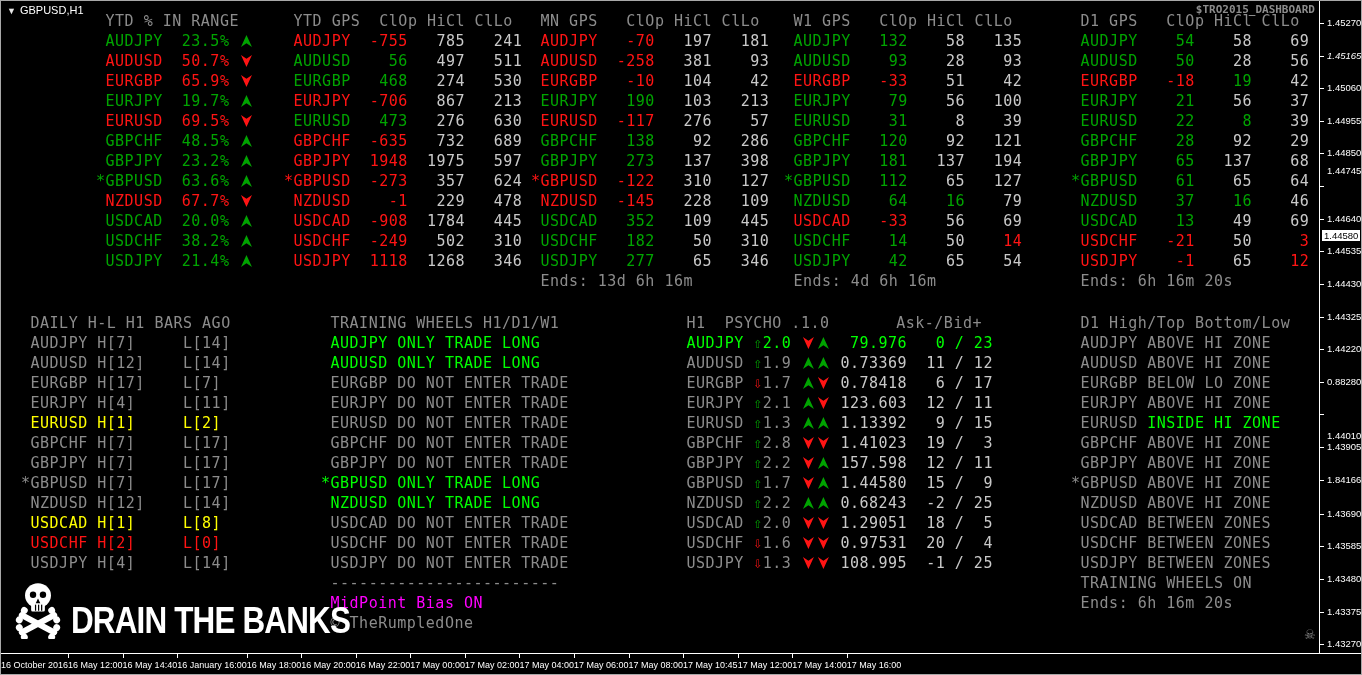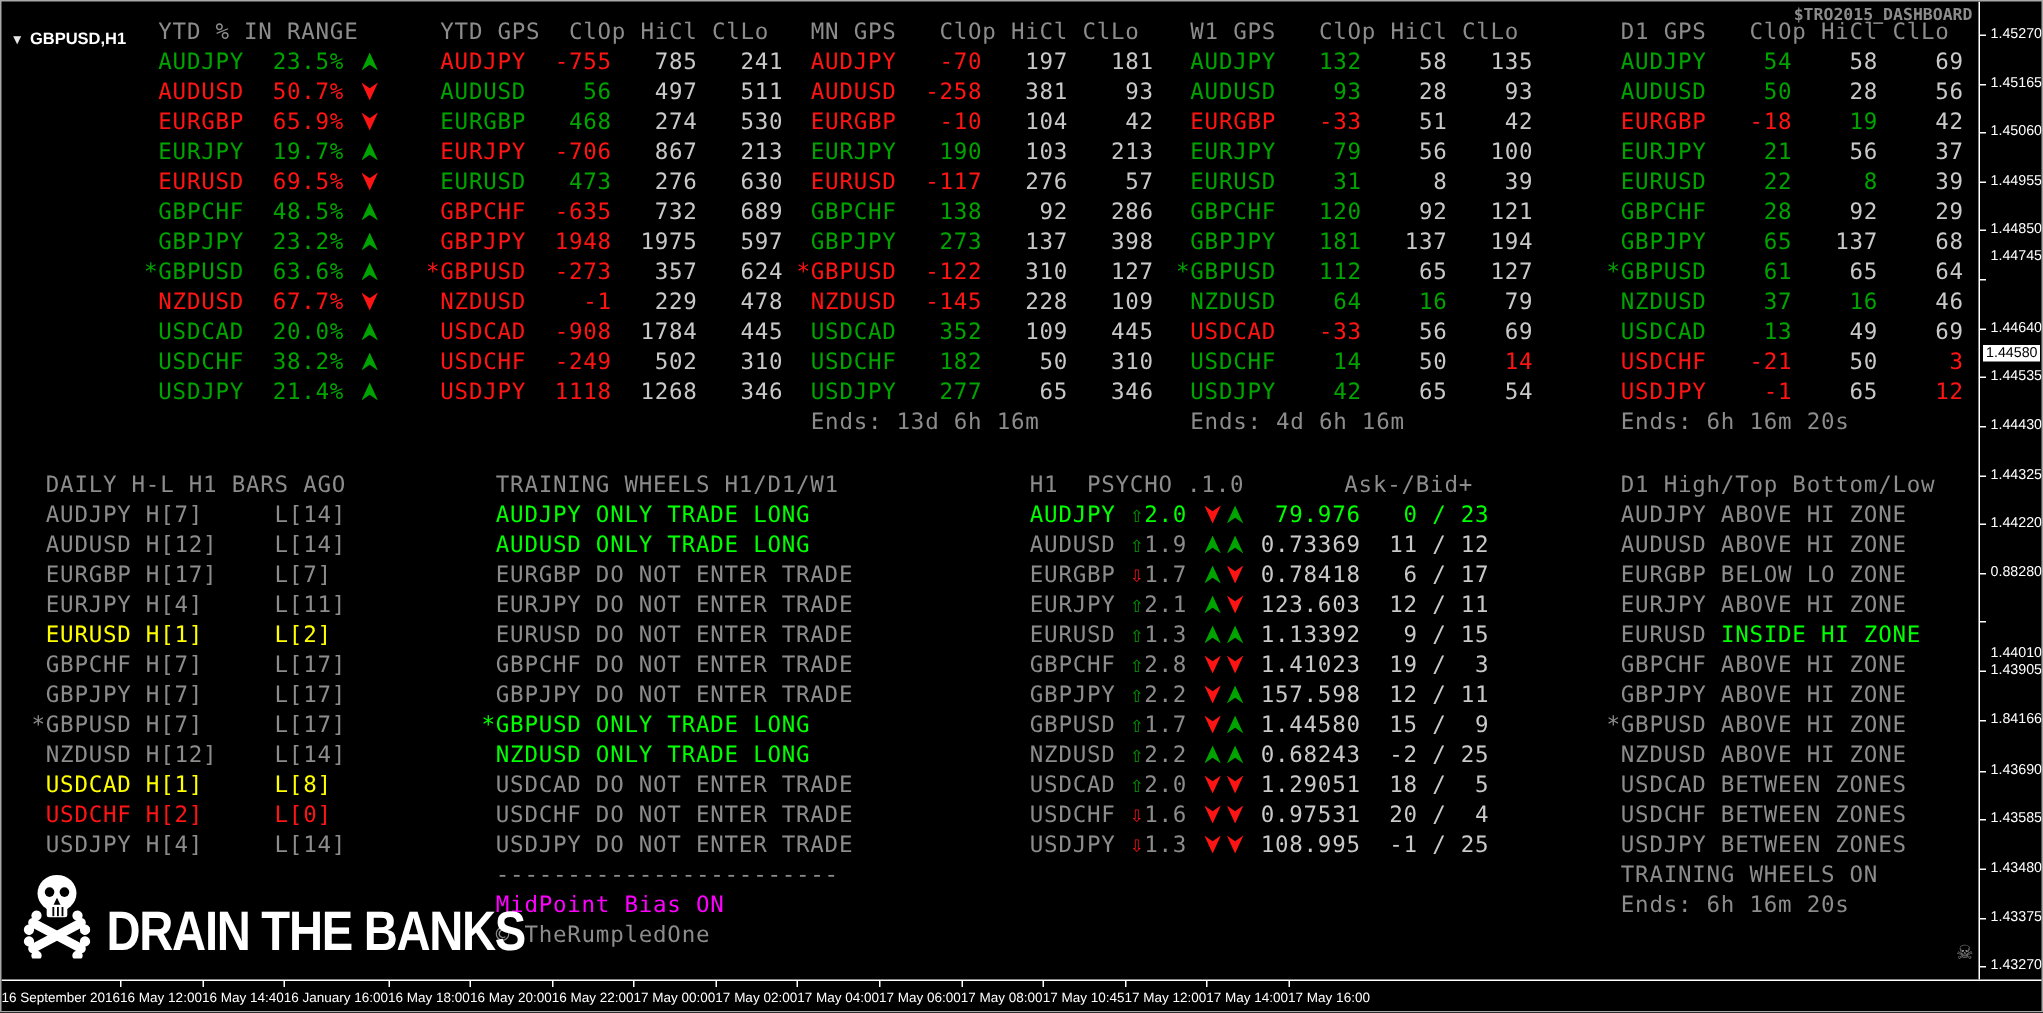--- a/index.html
+++ b/index.html
@@ -1,18 +1,18 @@
 <!DOCTYPE html>
 <html><head>
 <meta charset="utf-8">
 <style>
   html,body{margin:0;padding:0;background:#000;}
   .window{position:relative;width:1362px;height:675px;background:#000;border:1px solid #a8a8a8;
     box-sizing:border-box;overflow:hidden;font-family:"Liberation Sans",sans-serif;}
-  .title-bar{position:absolute;left:6px;top:3px;color:#fff;font-size:11px;font-weight:bold;white-space:nowrap;margin-top:16px;}
+  .title-bar{position:absolute;left:6px;top:3px;color:#fff;font-size:11px;font-weight:normal;white-space:nowrap;}
   .title-bar .tri{font-size:9px;margin-right:4px;color:#e8e8e8;}
   .info{position:absolute;left:6px;top:19px;color:#fff;font-size:10px;line-height:13px;white-space:pre;}
   .watermark{position:absolute;top:2px;right:46px;color:#8c8c8c;font-size:11px;font-weight:bold;
     font-family:"DejaVu Sans Mono",monospace;}
   .panel{position:absolute;font-family:"DejaVu Sans Mono",monospace;font-size:15px;line-height:20px;
     white-space:pre;letter-spacing:0.5px;}
   .panel div{height:20px;}
   .arr{display:inline-block;width:11px;height:12px;margin:0 2px;background:currentColor;vertical-align:-1px;}
   .arr-up{clip-path:polygon(50% 0,100% 100%,50% 68%,0 100%);}
   .arr-dn{clip-path:polygon(50% 100%,100% 0,50% 32%,0 0);}
@@ -95,21 +95,21 @@
 
   <span class="mini-skull">☠</span>
 
   <div class="v-sep"></div>
   <div class="h-sep"></div>
 
   <div class="price-axis">
       <div class="ptick" style="top: 22px;"></div>
       <div class="plabel" style="top: 16px;">1.45270</div>
       <div class="ptick" style="top: 54.6182px;"></div>
-      <div class="plabel" style="top: 48.6182px;">1.45165</div>
+      <div class="plabel" style="top: 48.6182px; font-style: italic;">1.45165</div>
       <div class="ptick" style="top: 87.2365px;"></div>
       <div class="plabel" style="top: 81.2365px;">1.45060</div>
       <div class="ptick" style="top: 119.855px;"></div>
       <div class="plabel" style="top: 113.855px;">1.44955</div>
       <div class="ptick" style="top: 152.473px;"></div>
       <div class="plabel" style="top: 146.473px;">1.44850</div>
       <div class="ptick" style="top: 185.091px;"></div>
       <div class="plabel" style="top: 164px;">1.44745</div>
       <div class="ptick" style="top: 217.709px;"></div>
       <div class="plabel" style="top: 211.709px;">1.44640</div>
@@ -136,21 +136,21 @@
       <div class="ptick" style="top: 578.063px;"></div>
       <div class="plabel" style="top: 572.063px;">1.43480</div>
       <div class="ptick" style="top: 610.682px;"></div>
       <div class="plabel" style="top: 604.682px;">1.43375</div>
       <div class="ptick" style="top: 643.3px;"></div>
       <div class="plabel" style="top: 637.3px;">1.43270</div>
       <div class="pcurrent" style="top: 229.349px;">1.44580</div>
     </div>
 
   <div class="time-axis">
-      <div class="tslot">16 September 2016</div>
+      <div class="tslot">16 October 2016</div>
       <div class="tslot">16 May 12:00</div>
       <div class="tslot">16 May 14:40</div>
       <div class="tslot">16 January 16:00</div>
       <div class="tslot">16 May 18:00</div>
       <div class="tslot">16 May 20:00</div>
       <div class="tslot">16 May 22:00</div>
       <div class="tslot">17 May 00:00</div>
       <div class="tslot">17 May 02:00</div>
       <div class="tslot">17 May 04:00</div>
       <div class="tslot">17 May 06:00</div>

